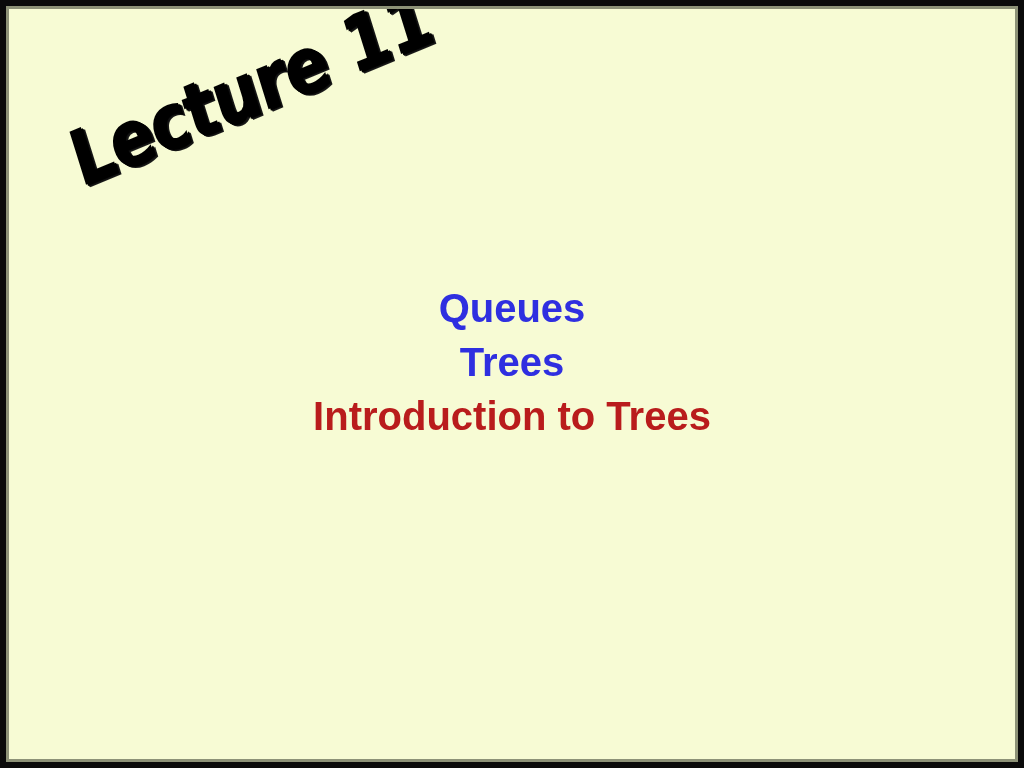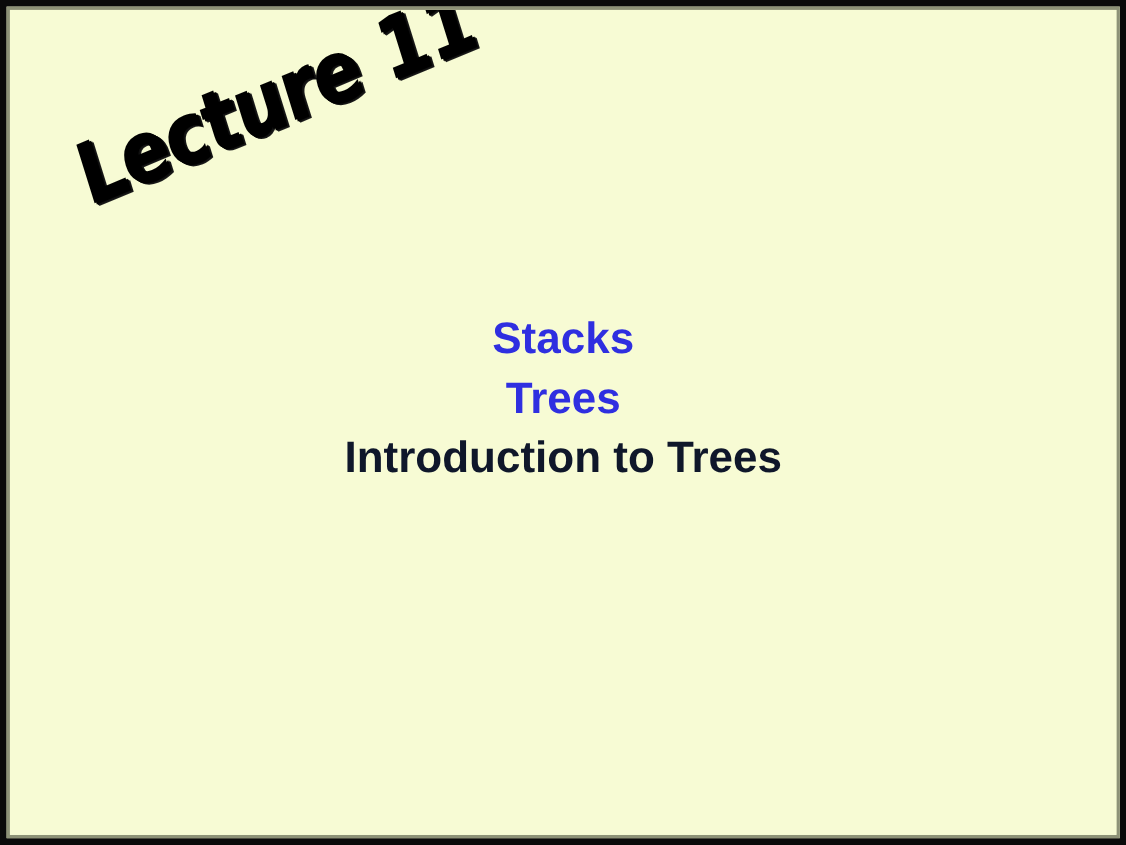--- a/index.html
+++ b/index.html
@@ -90,20 +90,20 @@
 
 <div id="slide-frame" style="background: rgb(10, 10, 10);">
   <div id="slide-inner-rule" style="background: rgb(247, 251, 212); border-color: rgb(141, 146, 119);">
     <div id="slide-canvas" style="background: rgb(247, 251, 212);">
 
       <div id="wordart-lecture" style="transform: rotate(-22.5deg);">
         <span class="wa-text" style="color: rgb(0, 0, 0);">Lecture 11</span>
       </div>
 
       <div id="title-block">
-        <span class="title-line" style="color: rgb(47, 47, 224);">Stacks</span>
+        <span class="title-line" style="color: rgb(47, 47, 224);">Queues</span>
         <span class="title-line" style="color: rgb(47, 47, 224);">Trees</span>
-        <span class="title-line" style="color: #0f172a;">Introduction to Trees</span>
+        <span class="title-line" style="color: #b91c1c;">Introduction to Trees</span>
       </div>
 
     </div>
   </div>
 </div>
 
 </body></html>

